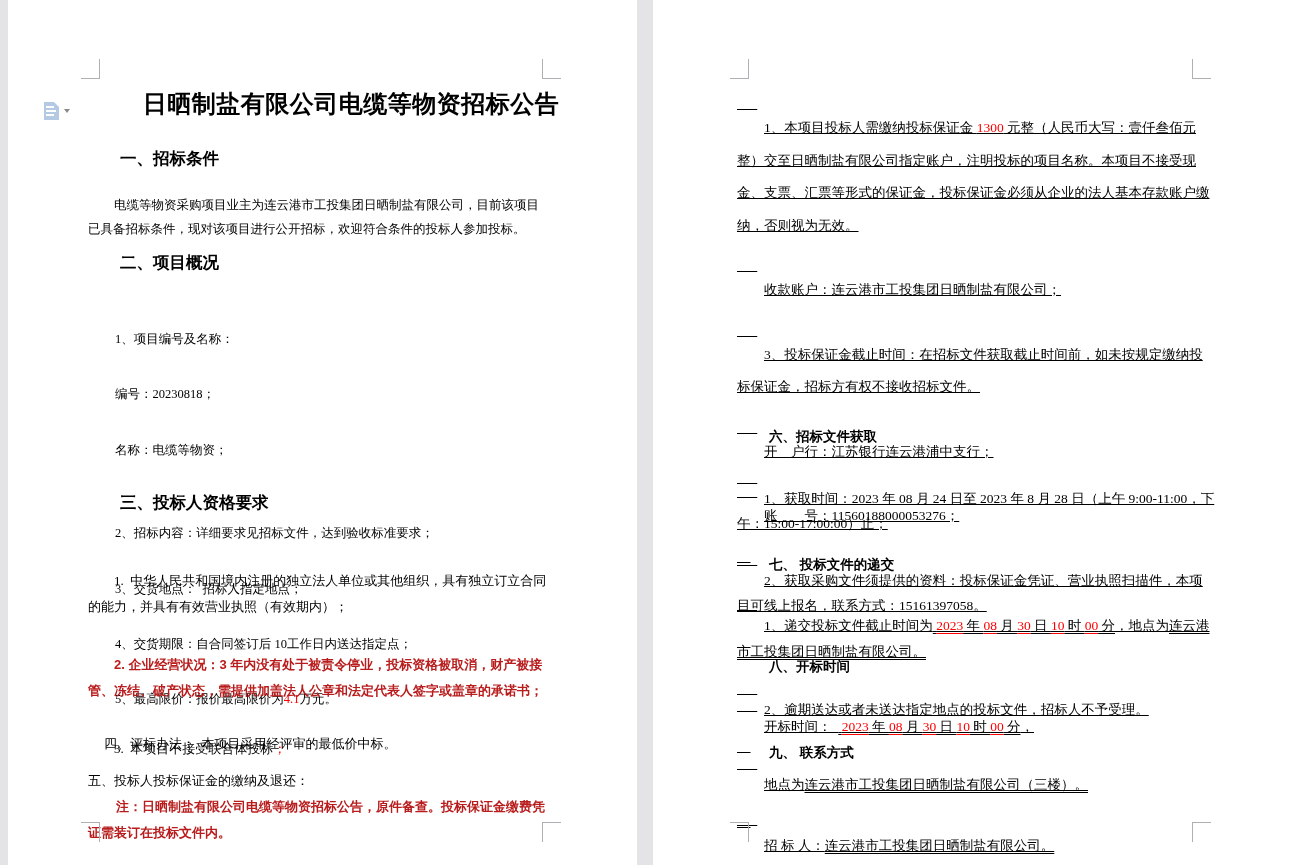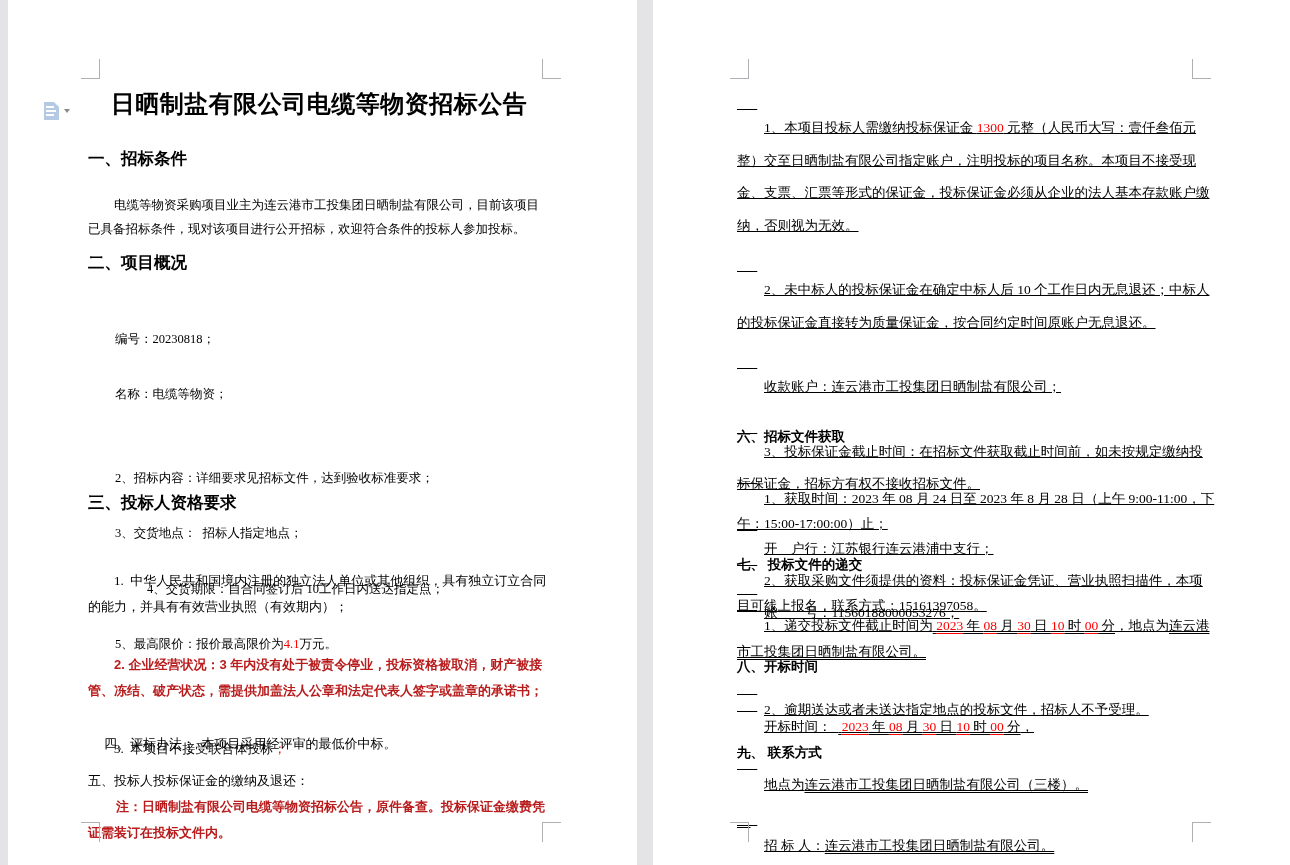--- a/index.html
+++ b/index.html
@@ -32,21 +32,21 @@
                 border-top:5px solid #ffffff; border-left:5px solid transparent; }
   .paste-line { position:absolute; left:2px; height:2px; background:#ffffff; }
   .pl1 { top:4px; width:8px; } .pl2 { top:8px; width:10px; } .pl3 { top:12px; width:8px; }
   .paste-arrow { position:absolute; left:22px; top:10px; width:0; height:0;
                  border-left:3px solid transparent; border-right:3px solid transparent;
                  border-top:4px solid #8a8a8a; }
 
   
   .blk { position:absolute; white-space:pre-wrap; }
   .blk p { margin:0; white-space:pre-wrap; }
-  .hei { font-family:"Liberation Sans","DejaVu Sans",sans-serif; font-weight:bold; }
+  .hei { font-family:"Liberation Sans","DejaVu Sans",sans-serif; font-weight:bold;margin-left:32px; }
   .red { color:#ff0000; }
   .red-bold { color:#b91c1c; font-weight:bold; font-family:"Liberation Sans","DejaVu Sans",sans-serif; }
   .u { text-decoration:underline; text-underline-offset:3px; text-decoration-thickness:1px; }
   .ind { text-indent:26px; }
   .ind27 { text-indent:27px; }
 
   
   .p1-title { left:80px; top:88px; width:462px; font-size:24px; text-align:center; letter-spacing:0.5px; }
   .p1-h { left:80px; width:462px; font-size:16.5px; }
   .p1-body12 { font-size:12.5px; }
@@ -72,25 +72,26 @@
 
     <div class="blk p1-title hei">日晒制盐有限公司电缆等物资招标公告</div>
 
     <div class="blk p1-h hei" style="top:148px;">一、招标条件</div>
 
     <div class="blk p1-body12 ind" style="left:80px; top:193px; width:462px; line-height:24px;">电缆等物资采购项目业主为连云港市工投集团日晒制盐有限公司，目前该项目已具备招标条件，现对该项目进行公开招标，欢迎符合条件的投标人参加投标。</div>
 
     <div class="blk p1-h hei" style="top:252px;">二、项目概况</div>
 
     <div class="blk p1-body12" style="left:107px; top:297px; width:440px;">
+      <p style="line-height:25.4px;">1、项目编号及名称：</p>
       <p style="line-height:25.4px;">编号：20230818；</p>
       <p style="line-height:25.4px;">名称：电缆等物资；</p>
       <p style="line-height:25.4px;margin-top:28px;">2、招标内容：详细要求见招标文件，达到验收标准要求；</p>
       <p style="line-height:25.4px;">3、交货地点：  招标人指定地点；</p>
-      <p style="line-height:25.4px;margin-left:32px;">4、交货期限：自合同签订后 10工作日内送达指定点；</p>
+      <p style="line-height:25.4px;">4、交货期限：自合同签订后 10工作日内送达指定点；</p>
       <p style="line-height:25.4px;"><span>5、最高限价：报价最高限价为</span><span class="red">4.1</span><span>万元。</span></p>
     </div>
 
     <div class="blk p1-h hei" style="top:492px;">三、投标人资格要求</div>
 
     <div class="blk p1-body13" style="left:80px; top:536px; width:462px;">
       <p class="ind" style="line-height:26px;">1.  中华人民共和国境内注册的独立法人单位或其他组织，具有独立订立合同的能力，并具有有效营业执照（有效期内）；</p>
       <p class="ind red-bold" style="line-height:26px;">2. 企业经营状况：3 年内没有处于被责令停业，投标资格被取消，财产被接管、冻结、破产状态，需提供加盖法人公章和法定代表人签字或盖章的承诺书；</p>
       <p class="ind" style="line-height:26px;"><span>3.  本项目不接受联合体投标</span><span class="red">；</span></p>
       <p class="red-bold" style="line-height:26px; text-indent:28px;">注：日晒制盐有限公司电缆等物资招标公告，原件备查。投标保证金缴费凭证需装订在投标文件内。</p>
@@ -98,21 +99,20 @@
 
     <div class="blk p1-body13" style="left:96px; top:731px; width:462px; line-height:26px;">四、评标办法：  本项目采用经评审的最低价中标。</div>
 
     <div class="blk p1-body13" style="left:80px; top:768px; width:462px; line-height:26px;">五、投标人投标保证金的缴纳及退还：</div>
   </div>
 
   <div class="page page2">
 
     <div class="blk p2-body lh32" style="left:84px; top:80px; width:478px;">
       <p class="ind27"><span>1、本项目投标人需缴纳投标保证金 </span><span class="red">1300</span><span> 元整（人民币大写：壹仟叁佰元整）交至日晒制盐有限公司指定账户，注明投标的项目名称。本项目不接受现金、支票、汇票等形式的保证金，投标保证金必须从企业的法人基本存款账户缴纳，否则视为无效。</span></p>
-      <p class="ind27">2、未中标人的投标保证金在确定中标人后 10 个工作日内无息退还；中标人的投标保证金直接转为质量保证金，按合同约定时间原账户无息退还。</p>
       <p class="ind27">收款账户：连云港市工投集团日晒制盐有限公司；</p>
       <p class="ind27">3、投标保证金截止时间：在招标文件获取截止时间前，如未按规定缴纳投标保证金，招标方有权不接收招标文件。</p>
       <p class="ind27">开　户行：江苏银行连云港浦中支行；</p>
       <p class="ind27">账　　号：11560188000053276；</p>
     </div>
 
     <div class="blk p2-h hei" style="left:84px; top:428px;">六、招标文件获取</div>
 
     <div class="blk p2-body lh25" style="left:84px; top:454px; width:478px;">
       <p class="ind27">1、获取时间：2023 年 08 月 24 日至 2023 年 8 月 28 日（上午 9:00-11:00，下午：15:00-17:00:00）止；</p>

